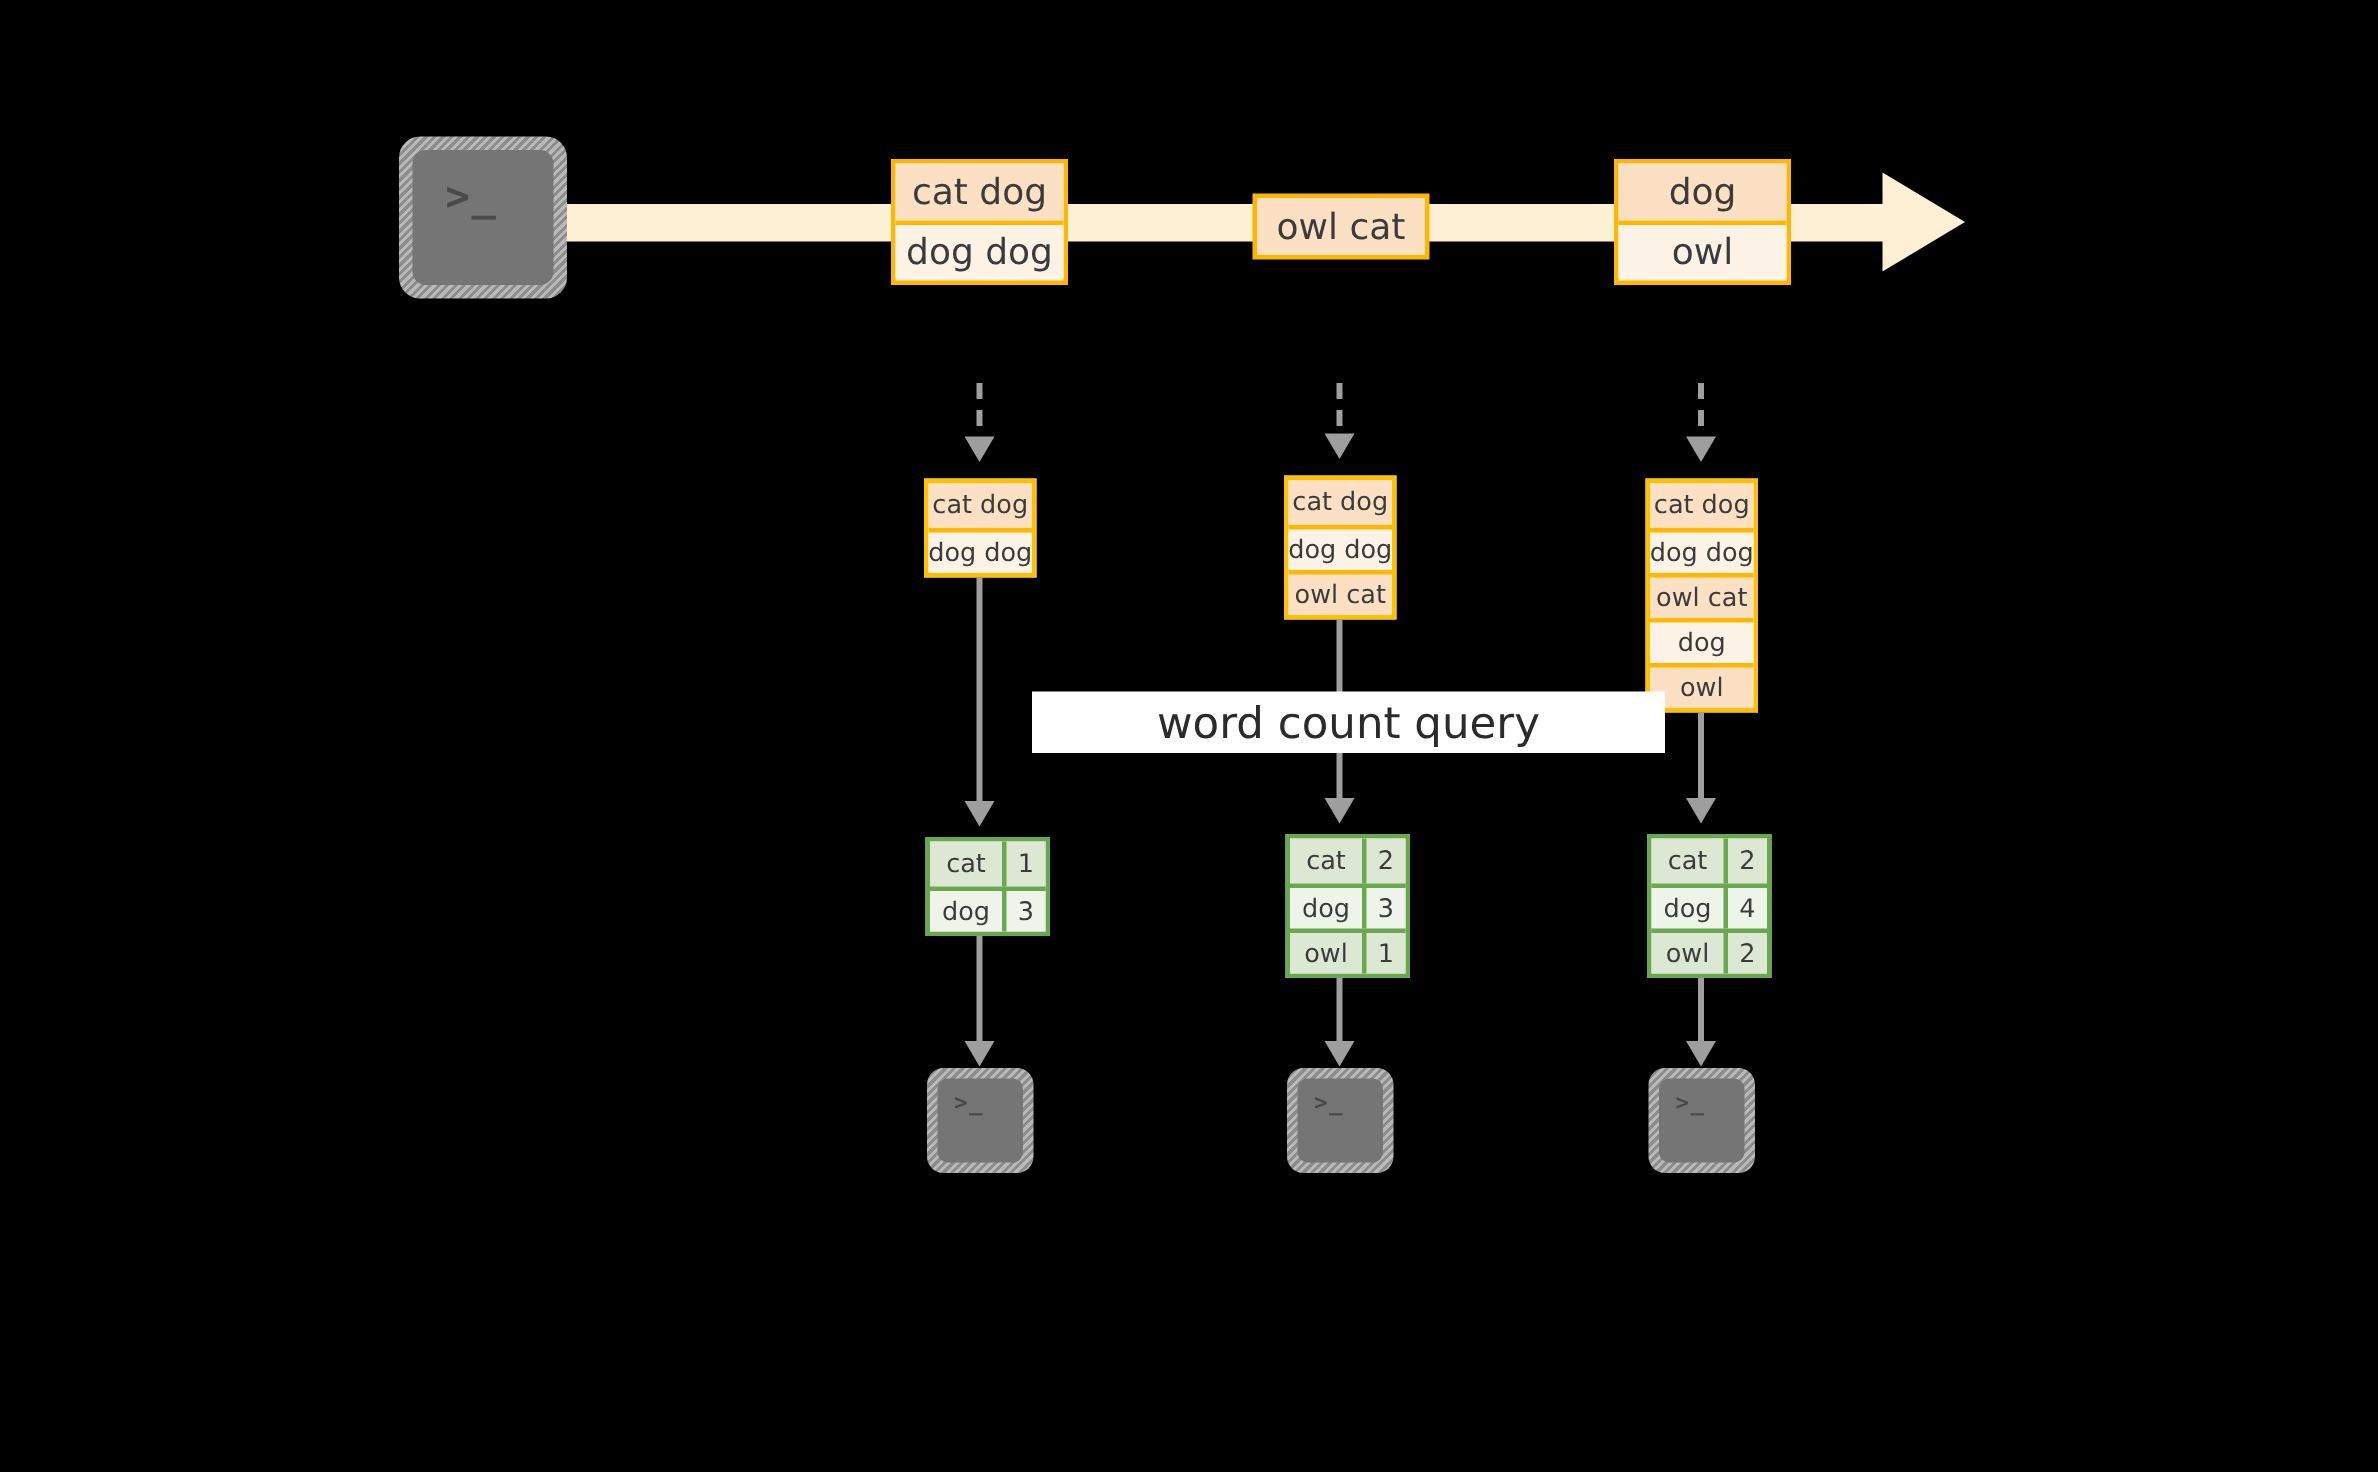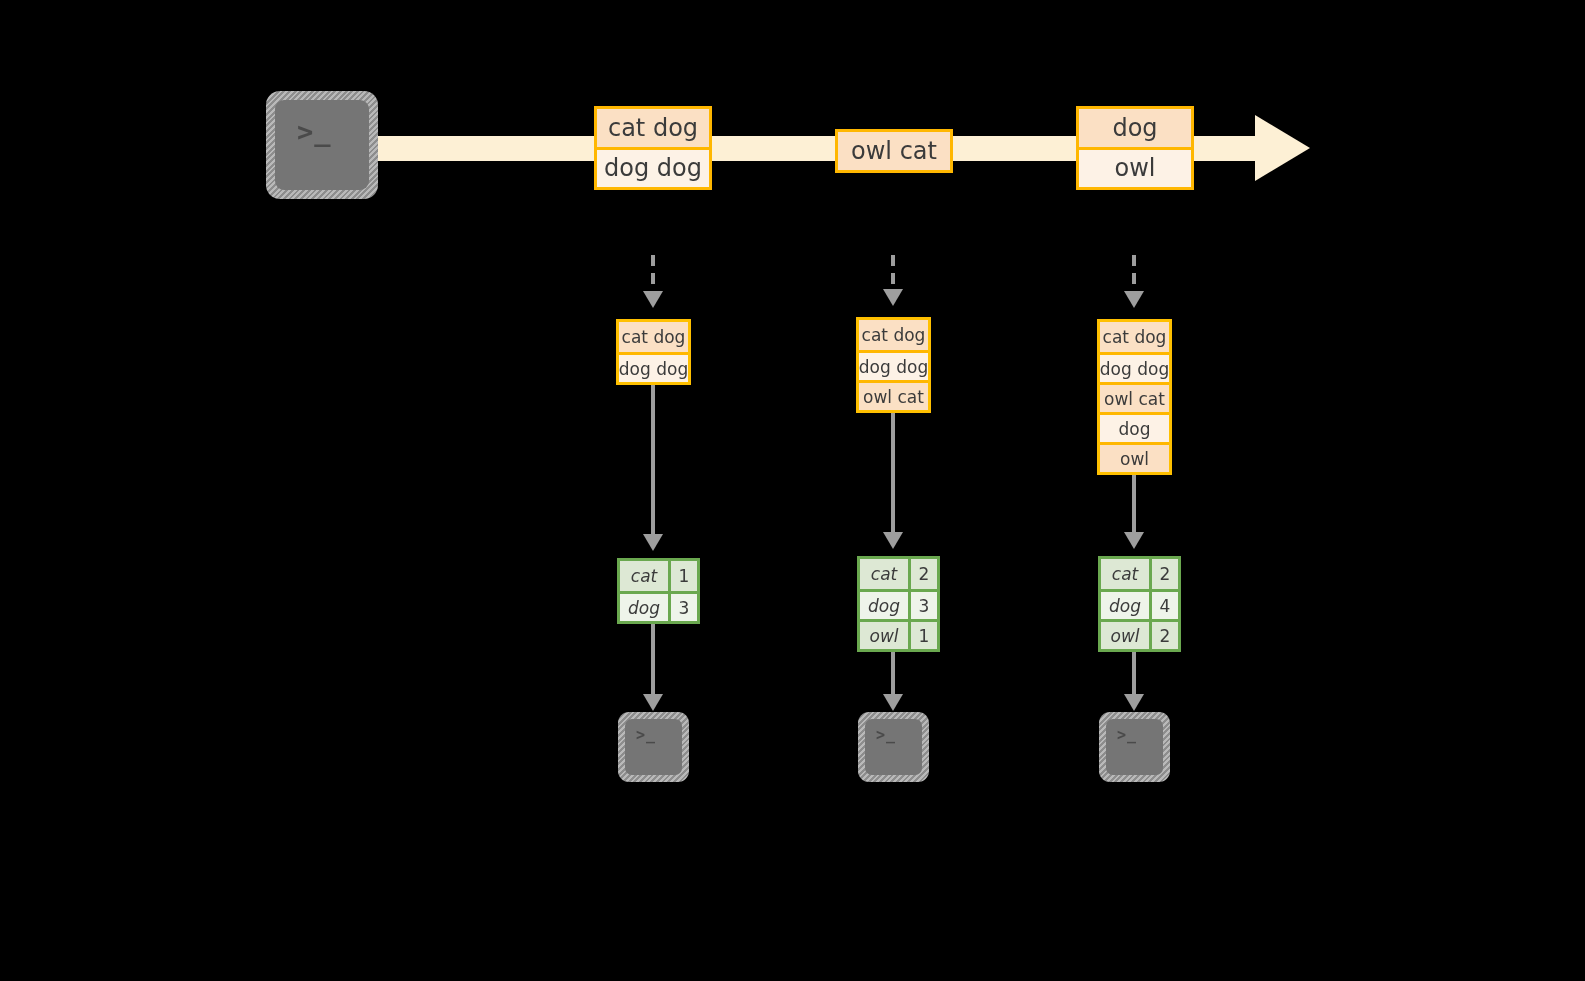--- a/index.html
+++ b/index.html
@@ -106,21 +106,21 @@
   .resrow.divider { border-top: 3px solid #6aa84f; }
   .rescell {
     box-sizing: border-box;
     display: flex;
     align-items: center;
     justify-content: center;
     color: #3b3b3b;
     font-size: 17px;
     white-space: nowrap;
   }
-  .rescell.key { width: 48px; font-style: italic; }
+  .rescell.key { width: 48px; }
   .rescell.val { width: 29px; border-left: 3px solid #6aa84f; }
   .resrow.shade-a .rescell { background: #dde8d4; }
   .resrow.shade-b .rescell { background: #eef4ea; }
 
   
   .vline {
     position: absolute;
     background: #9e9e9e;
     width: 4px;
   }
@@ -278,14 +278,17 @@
 
   <div class="vline" style="left:1132px; top:652px; height:44px;"></div>
   <div class="vhead" style="left:1124px; top:694px;"></div>
 
   <div class="term" style="left:1099px; top:712px; width:71px; height:70px; border-radius:11px; padding:7px;">
     <div class="term-inner" style="border-radius:7px;">
       <span class="term-glyph term-small">&gt;_</span>
     </div>
   </div>
 
+  <div class="query-label" style="left:688px; top:461px; width:422px; height:41px;">
+    <span>word count query</span>
+  </div>
 
 </div>
 
 </body></html>

